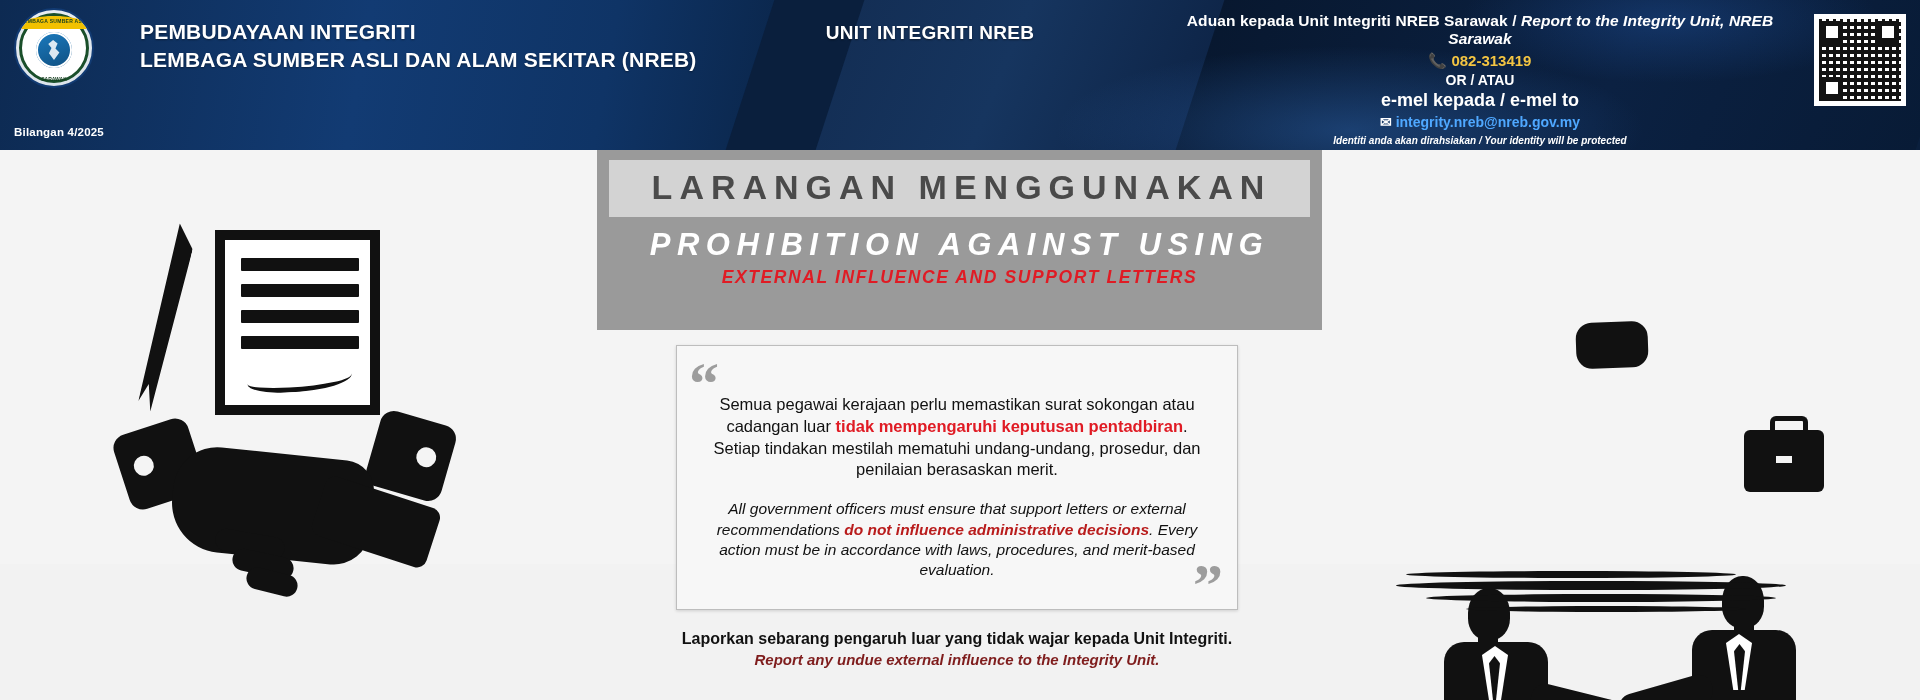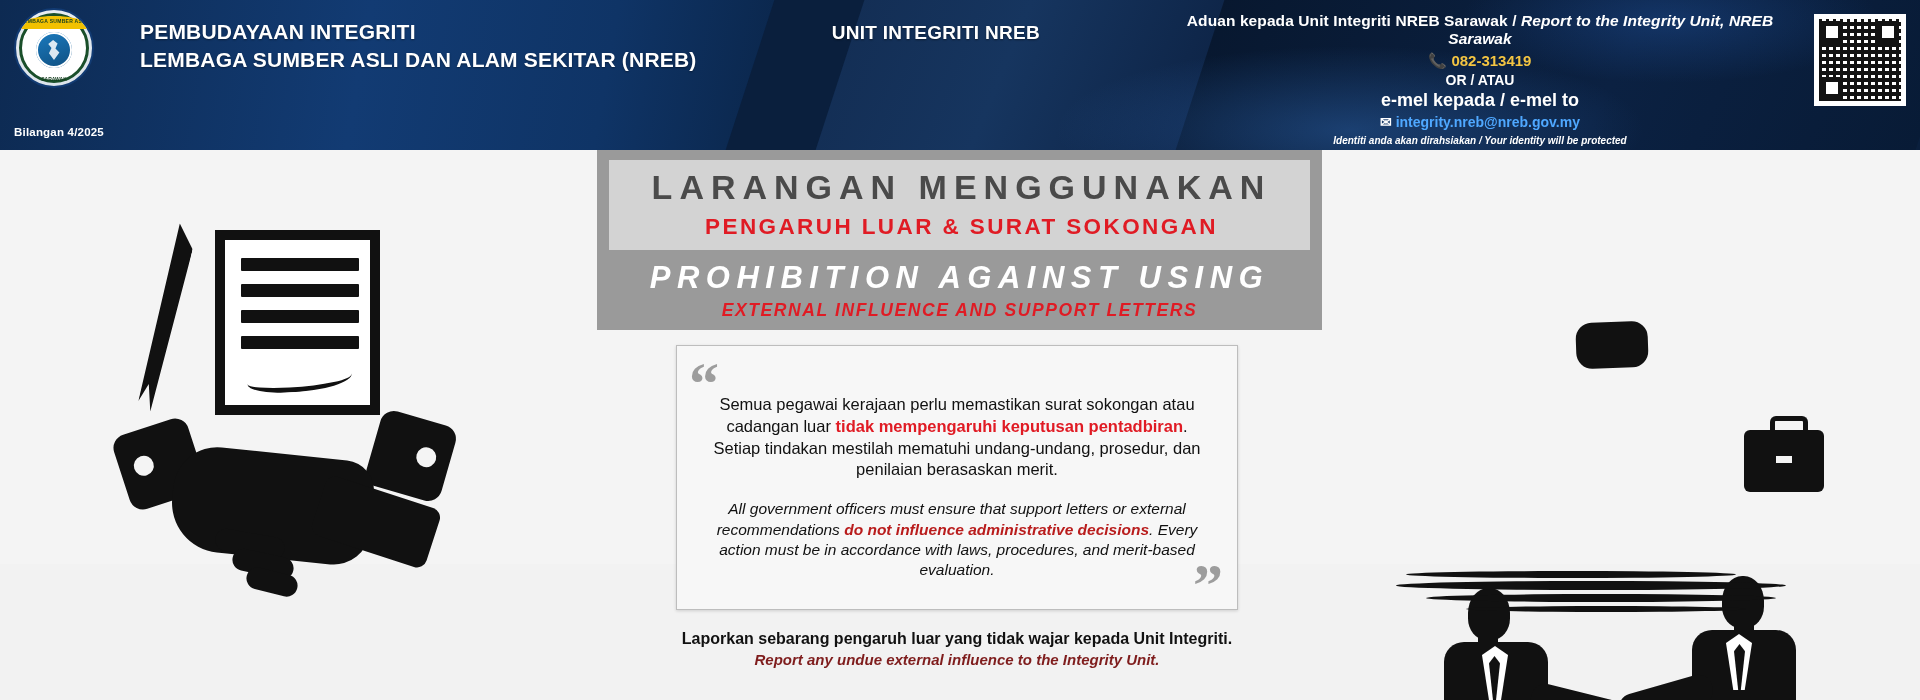--- a/index.html
+++ b/index.html
@@ -94,21 +94,21 @@
     text-align: center; font-size: 5px; font-weight: bold; color: #143d1e;
   }
   .hdr-title {
     position: absolute; left: 140px; top: 18px;
     color: #ffffff; font-weight: bold; line-height: 1.32;
     font-size: 21px; letter-spacing: .2px;
     text-shadow: 0 1px 2px rgba(0,0,0,.4);
   }
   .hdr-unit {
     position: absolute; left: 820px; top: 22px;
-    width: 220px; text-align: right;
+    width: 220px; text-align: center;
     color: #ffffff; font-weight: bold; font-size: 19px;
     letter-spacing: .3px;
     text-shadow: 0 1px 2px rgba(0,0,0,.45);
   }
   .bilangan {
     position: absolute; left: 14px; top: 126px;
     color: #ffffff; font-size: 11.5px; font-weight: bold;
     letter-spacing: .2px;
   }
   .hdr-right {
@@ -412,21 +412,20 @@
       <div class="wrist"></div>
       <div class="finger f1"></div>
       <div class="finger f2"></div>
       <div class="finger f3"></div>
     </div>
   </div>
 
   <div class="banner">
     <div class="box1">
       <div class="t1">LARANGAN MENGGUNAKAN</div>
-      <div class="t2">PENGARUH LUAR &amp; SURAT SOKONGAN</div>
     </div>
     <div class="t3">PROHIBITION AGAINST USING</div>
     <div class="t4">EXTERNAL INFLUENCE AND SUPPORT LETTERS</div>
   </div>
 
   <div class="quote">
     <div class="qmark open">“</div>
     <div class="qmark close">”</div>
     <div class="body">
       <div class="bm">

